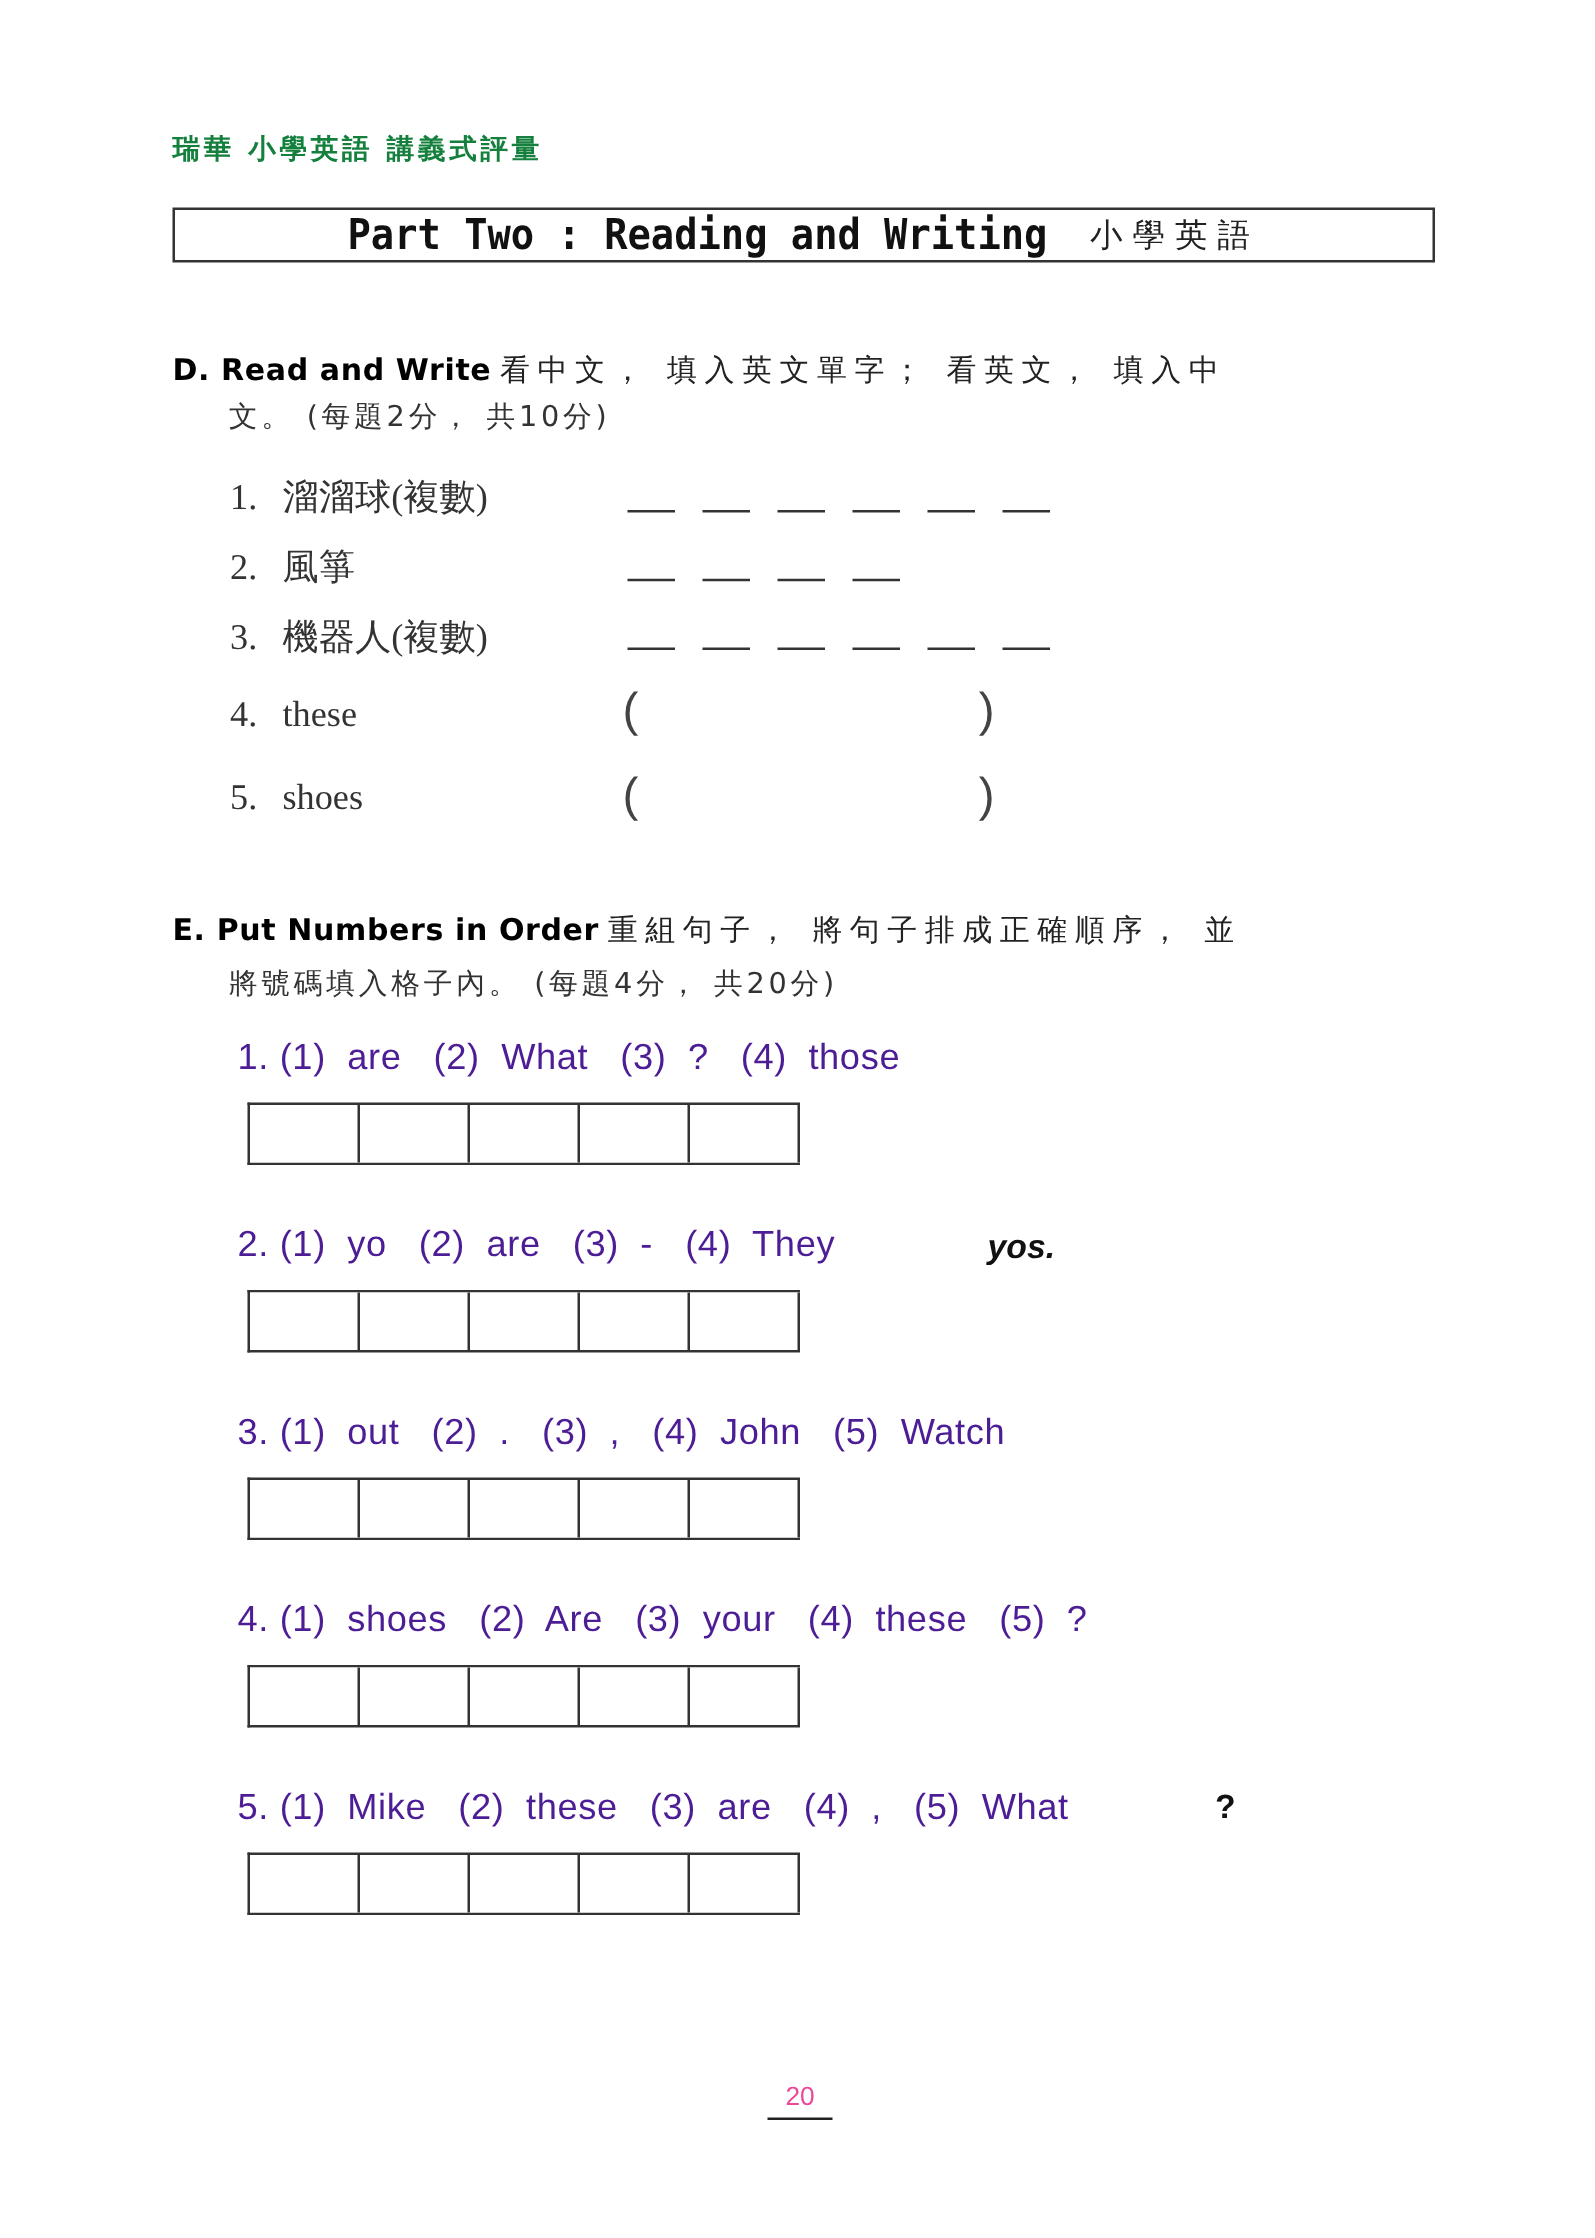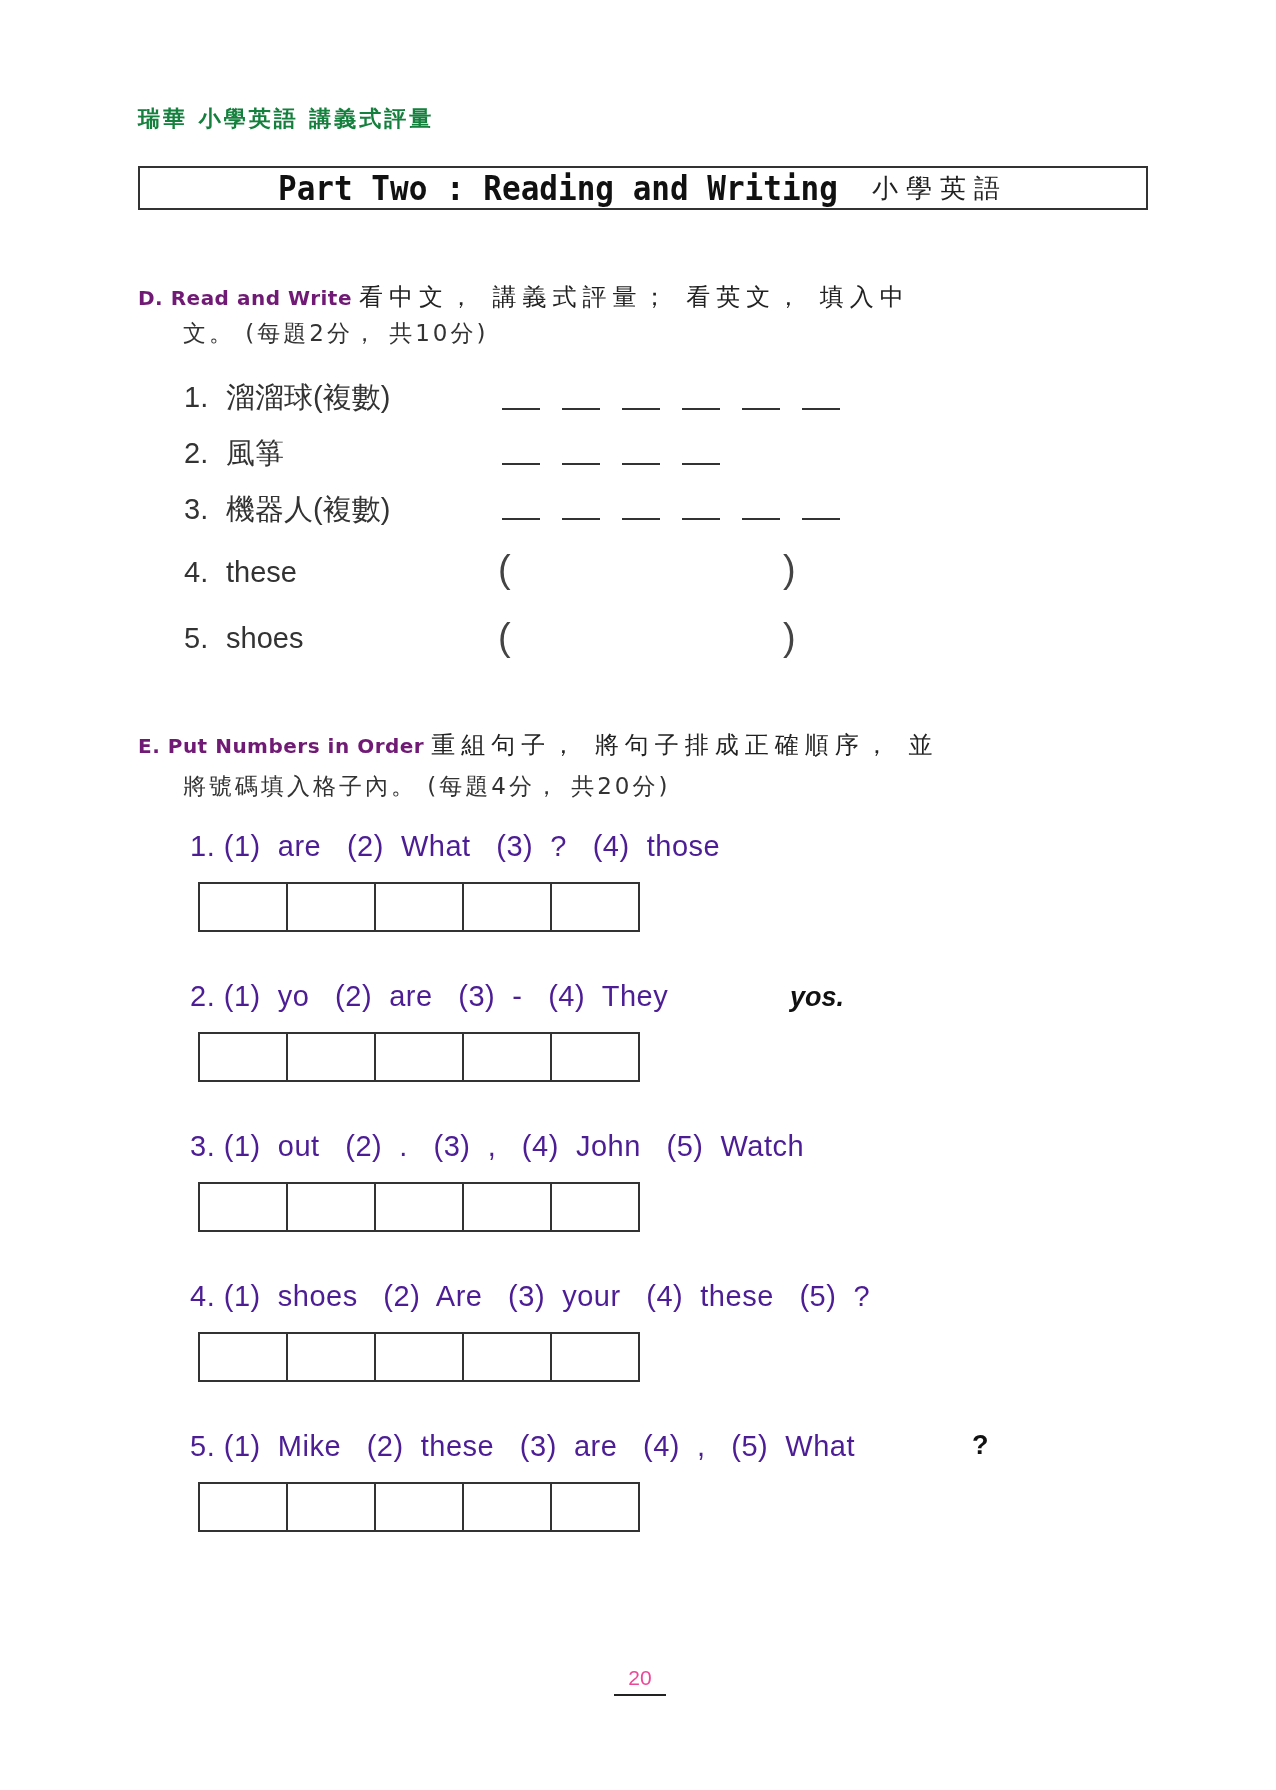--- a/index.html
+++ b/index.html
@@ -3,24 +3,24 @@
   <meta charset="utf-8">
   <style>
     html, body { margin:0; padding:0; background:#ffffff; }
     body { width:1276px; height:1790px; position:relative; overflow:hidden; color:#222; font-family:"Liberation Sans", sans-serif; }
     .abs { position:absolute; }
     .header-title { left:138px; top:104px; font-family:"DejaVu Serif", serif; font-weight:bold; font-size:22px; letter-spacing:3px; color:#15803d; }
     .part-box { left:138px; top:166px; width:1010px; height:44px; border:2px solid #333; box-sizing:border-box; display:flex; align-items:center; justify-content:center; }
     .part-en { font-family:"DejaVu Sans Mono", monospace; font-weight:bold; font-size:31px; color:#111; letter-spacing:0px; transform:scaleY(1.1); }
     .part-zh { font-family:"DejaVu Sans", sans-serif; font-size:26px; margin-left:34px; color:#222; letter-spacing:8px; }
     .sec-head { left:138px; font-size:25px; color:#222; line-height:36px; width:1000px; }
-    .sec-head b { font-family:"DejaVu Sans", sans-serif; font-weight:bold; font-size:20px; color:#701a75; letter-spacing:0.5px; }
+    .sec-head b { font-family:"DejaVu Sans", sans-serif; font-weight:bold; font-size:24px; color:#000000; letter-spacing:0.5px; }
     .sec-head .zh { font-family:"DejaVu Sans", sans-serif; font-size:24px; letter-spacing:6px; }
     .sec-sub { left:183px; font-family:"DejaVu Sans", sans-serif; font-size:23px; color:#333; letter-spacing:3px; }
-    .d-item { left:184px; font-size:29px; color:#333; font-family:Liberation Sans, sans-serif; }
+    .d-item { left:184px; font-size:29px; color:#333; font-family:Liberation Serif, serif; }
     .d-item .num { display:inline-block; width:42px; }
     .blanks { display:flex; gap:22px; }
     .blank { width:38px; height:0; border-bottom:2px solid #333; }
     .paren { font-size:38px; color:#444; font-weight:200; font-family:"Liberation Sans", sans-serif; }
     .e-q { left:190px; font-size:29px; color:#4c1d95; letter-spacing:0.5px; white-space:pre; }
     .e-extra { font-size:27px; font-weight:bold; font-style:italic; color:#111; }
     .boxes { left:198px; display:flex; border:2px solid #333; border-right:none; height:50px; box-sizing:border-box; }
     .box { width:88px; height:100%; border-right:2px solid #333; box-sizing:border-box; background:#fff; }
     .page-num { left:614px; top:1666px; width:52px; text-align:center; font-size:21px; color:#ec4899; border-bottom:2px solid #222; padding-bottom:4px; }
   </style>
@@ -29,21 +29,21 @@
 
 <div class="abs header-title" data-name="book-header-title">瑞華 小學英語 講義式評量</div>
 
 <div class="abs part-box" data-name="part-title-box">
   <span class="part-en" data-name="part-title-en">Part Two : Reading and Writing</span>
   <span class="part-zh" data-name="part-title-zh">小學英語</span>
 </div>
 
 <div class="abs sec-head" style="top:278px;" data-name="section-d-heading">
   <b data-name="section-d-label">D. Read and Write</b>
-  <span class="zh" data-name="section-d-instruction">看中文， 講義式評量； 看英文， 填入中</span>
+  <span class="zh" data-name="section-d-instruction">看中文， 填入英文單字； 看英文， 填入中</span>
 </div>
 <div class="abs sec-sub" style="top:318px;" data-name="section-d-instruction-line2">文。 (每題2分， 共10分)</div>
 
 <div class="abs d-item" style="top:378px;" data-name="d-item-1">
   <span class="num" data-name="item-number">1.</span><span data-name="item-prompt">溜溜球(複數)</span>
 </div>
 <div class="abs blanks" style="left:502px; top:408px;" data-name="d-item-1-blanks">
   <div class="blank" data-name="letter-blank"></div>
     <div class="blank" data-name="letter-blank"></div>
     <div class="blank" data-name="letter-blank"></div>

